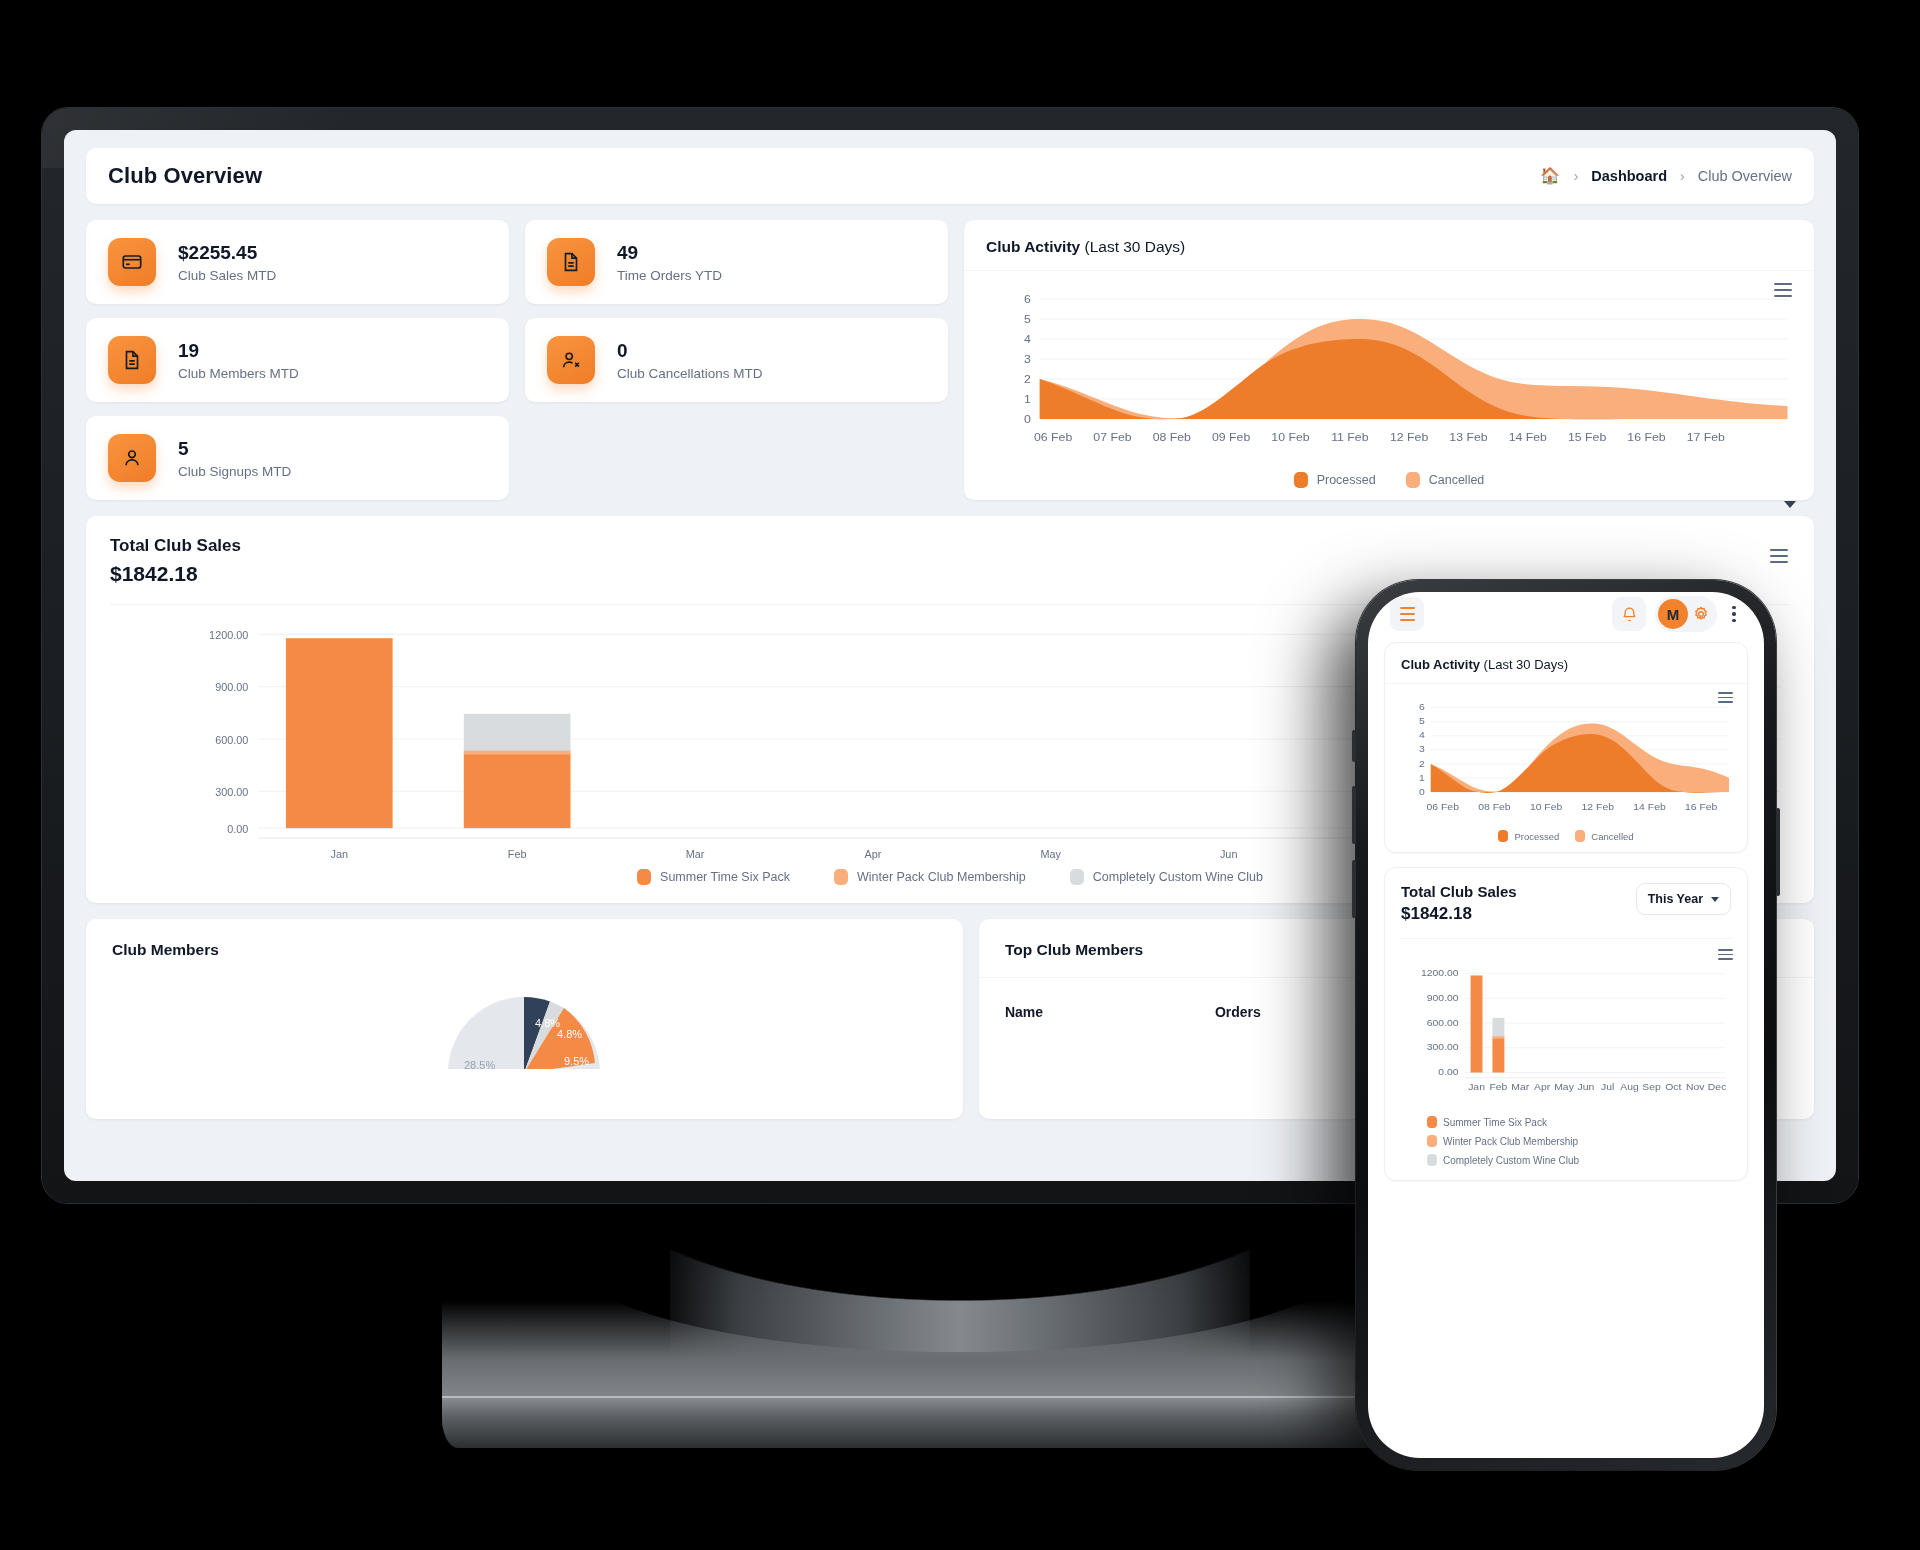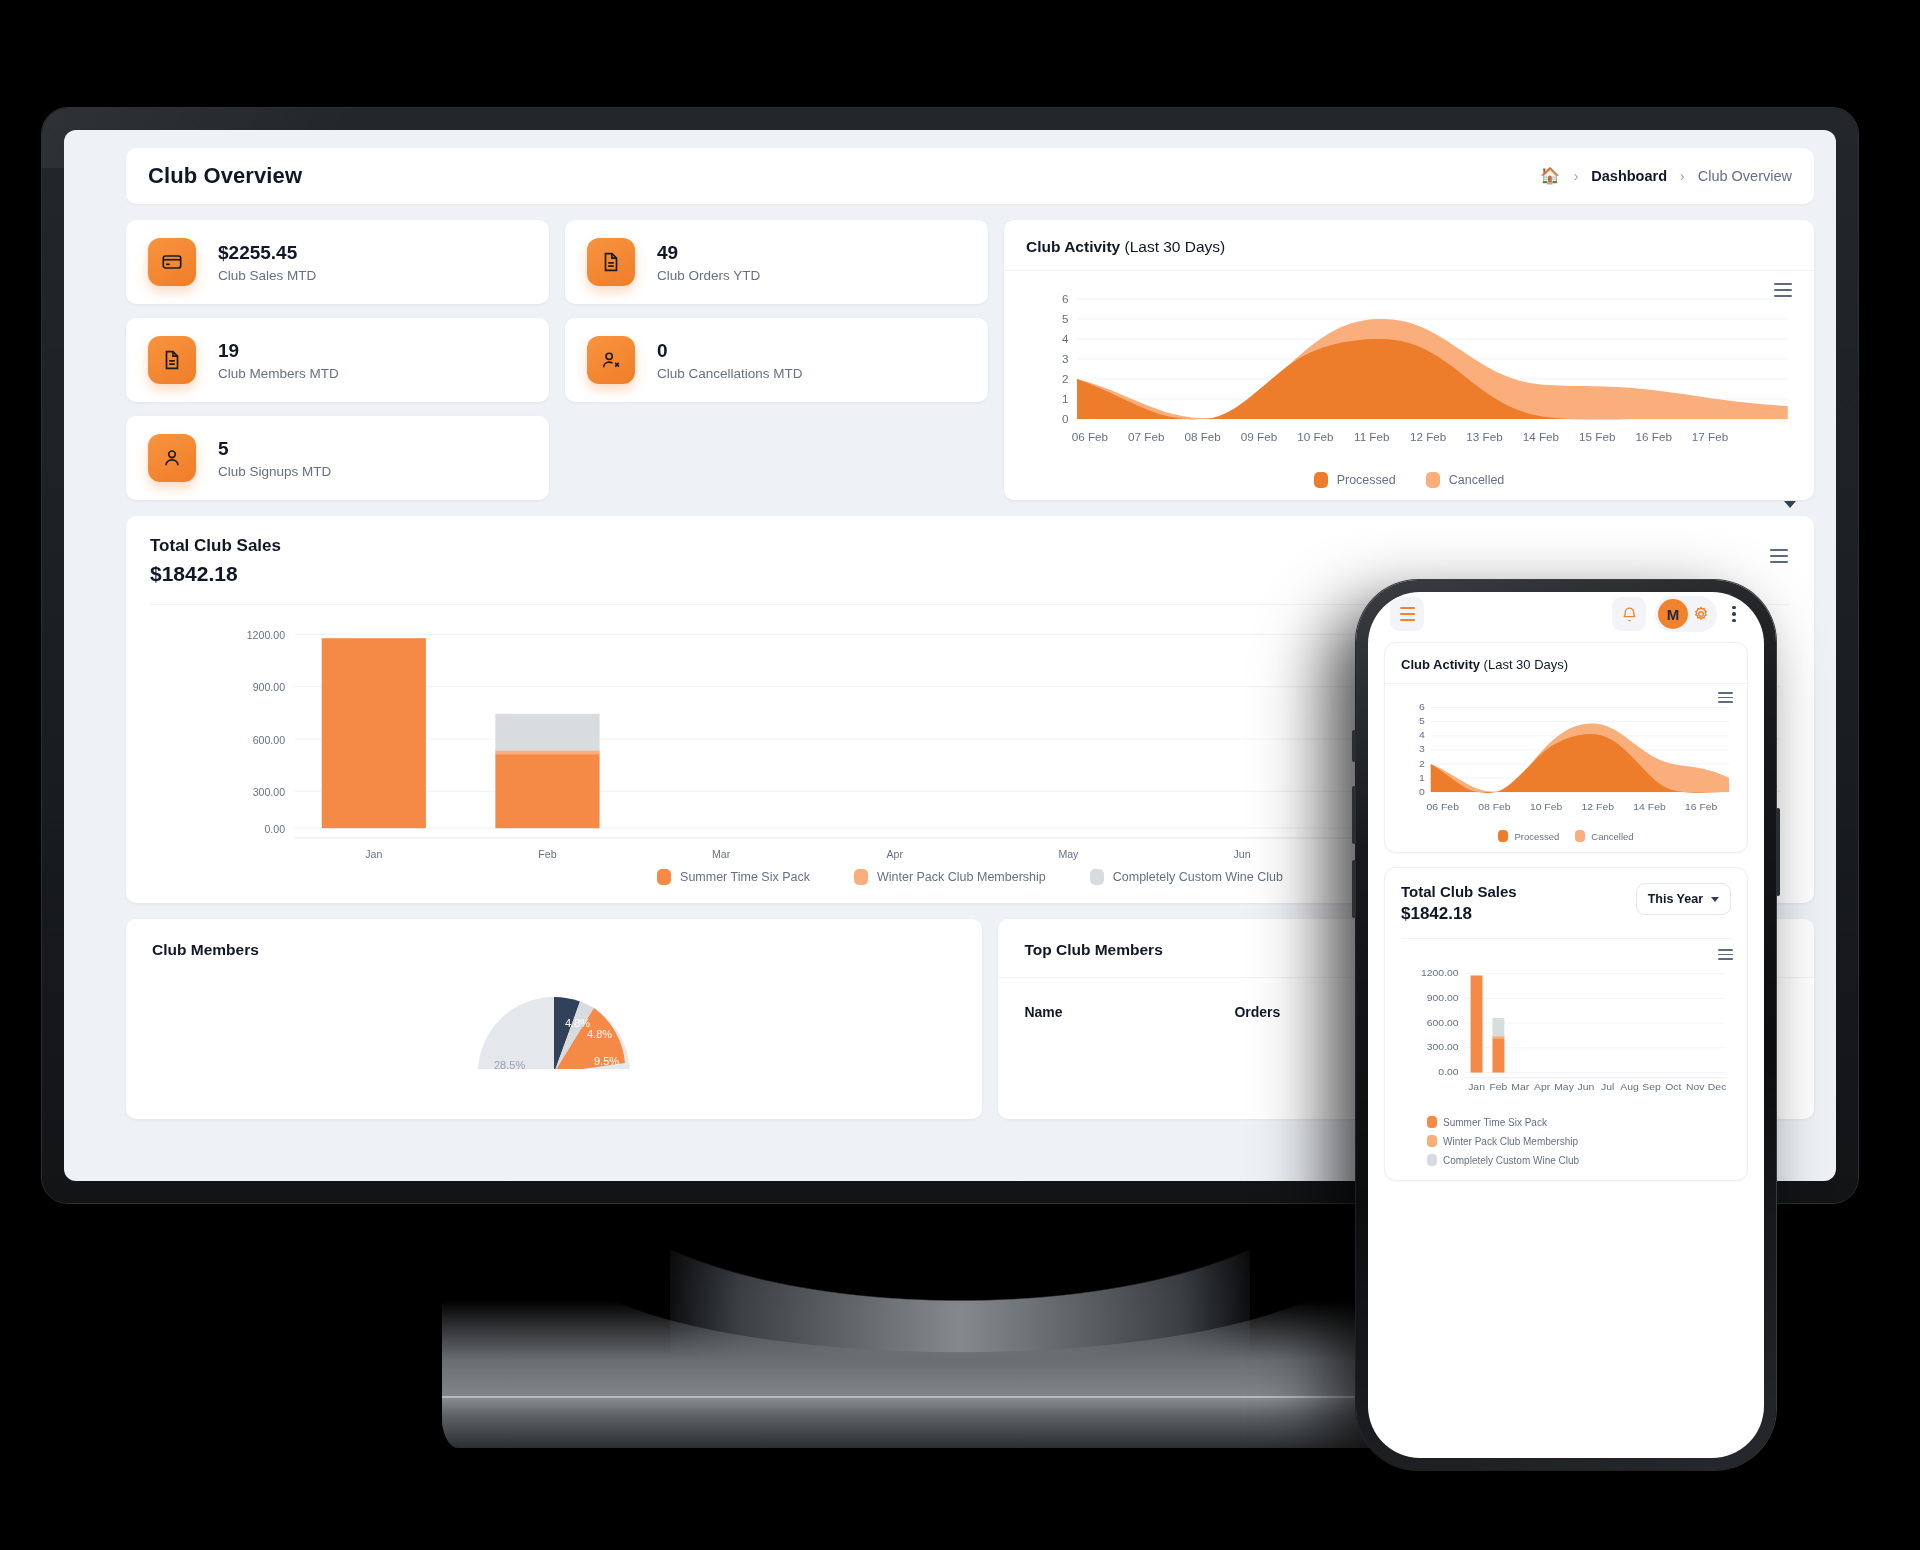--- a/index.html
+++ b/index.html
@@ -47,21 +47,21 @@
   }
   .stand-flare {
     position:absolute; left:50%; top:1300px; transform:translateX(-50%);
     width: 1036px; height: 110px;
     background: linear-gradient(180deg, rgba(120,125,130,.0) 0%, #6a6e72 55%, #8a8e92 100%);
     -webkit-mask-image: radial-gradient(62% 150% at 50% -46%, transparent 62%, #000 62.5%);
     mask-image: radial-gradient(62% 150% at 50% -46%, transparent 62%, #000 62.5%);
   }
 
   
-  .app { position:absolute; inset:0; padding: 18px 22px; margin-left: 40px; }
+  .app { position:absolute; inset:0; padding: 18px 22px; }
 
   .topbar {
     background:#fff; border-radius:10px; height:56px;
     display:flex; align-items:center; justify-content:space-between;
     padding: 0 22px; box-shadow: 0 1px 3px rgba(16,24,40,.05);
   }
   .page-title { font-size:22px; font-weight:700; color:#101828; letter-spacing:.1px; }
   .crumbs { display:flex; align-items:center; gap:13px; font-size:14.5px; }
   .crumb-home { color:#F2822C; font-size:16px; line-height:1; }
   .crumb-sep { color:#98a2b3; font-size:14px; }
@@ -254,21 +254,21 @@
             <div class="stat">
               <div class="stat-ic">
                 <svg viewBox="0 0 24 24" fill="none" stroke="#1b1b1b" stroke-width="1.8">
                     <path d="M6 2.8h7l5 5v13.4H6z"></path>
                     <path d="M13 2.8v5h5"></path>
                     <path d="M9 13h6M9 16.5h6"></path>
                   </svg>
               </div>
               <div>
                 <div class="stat-val">49</div>
-                <div class="stat-lbl">Club Orders YTD</div>
+                <div class="stat-lbl">Time Orders YTD</div>
               </div>
             </div>
             <div class="stat">
               <div class="stat-ic">
                 <svg viewBox="0 0 24 24" fill="none" stroke="#1b1b1b" stroke-width="1.8">
                     <circle cx="10" cy="8" r="3.4"></circle>
                     <path d="M4 20c0-3.4 2.7-5.7 6-5.7 1.4 0 2.7.4 3.7 1.1"></path>
                     <path d="M16.6 15.2l4 4M20.6 15.2l-4 4"></path>
                   </svg>
               </div>

